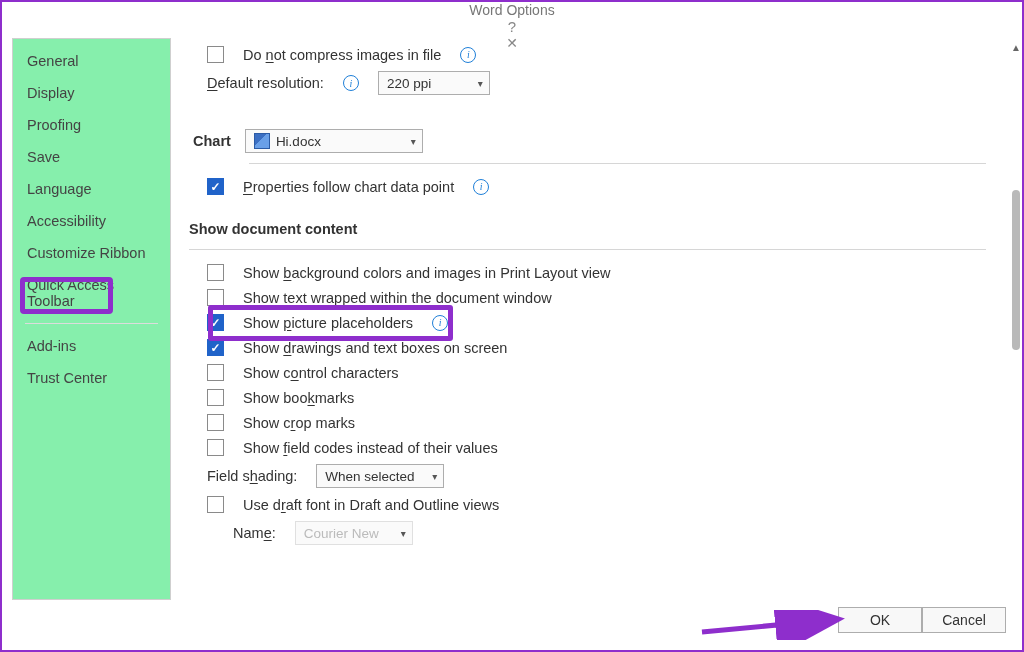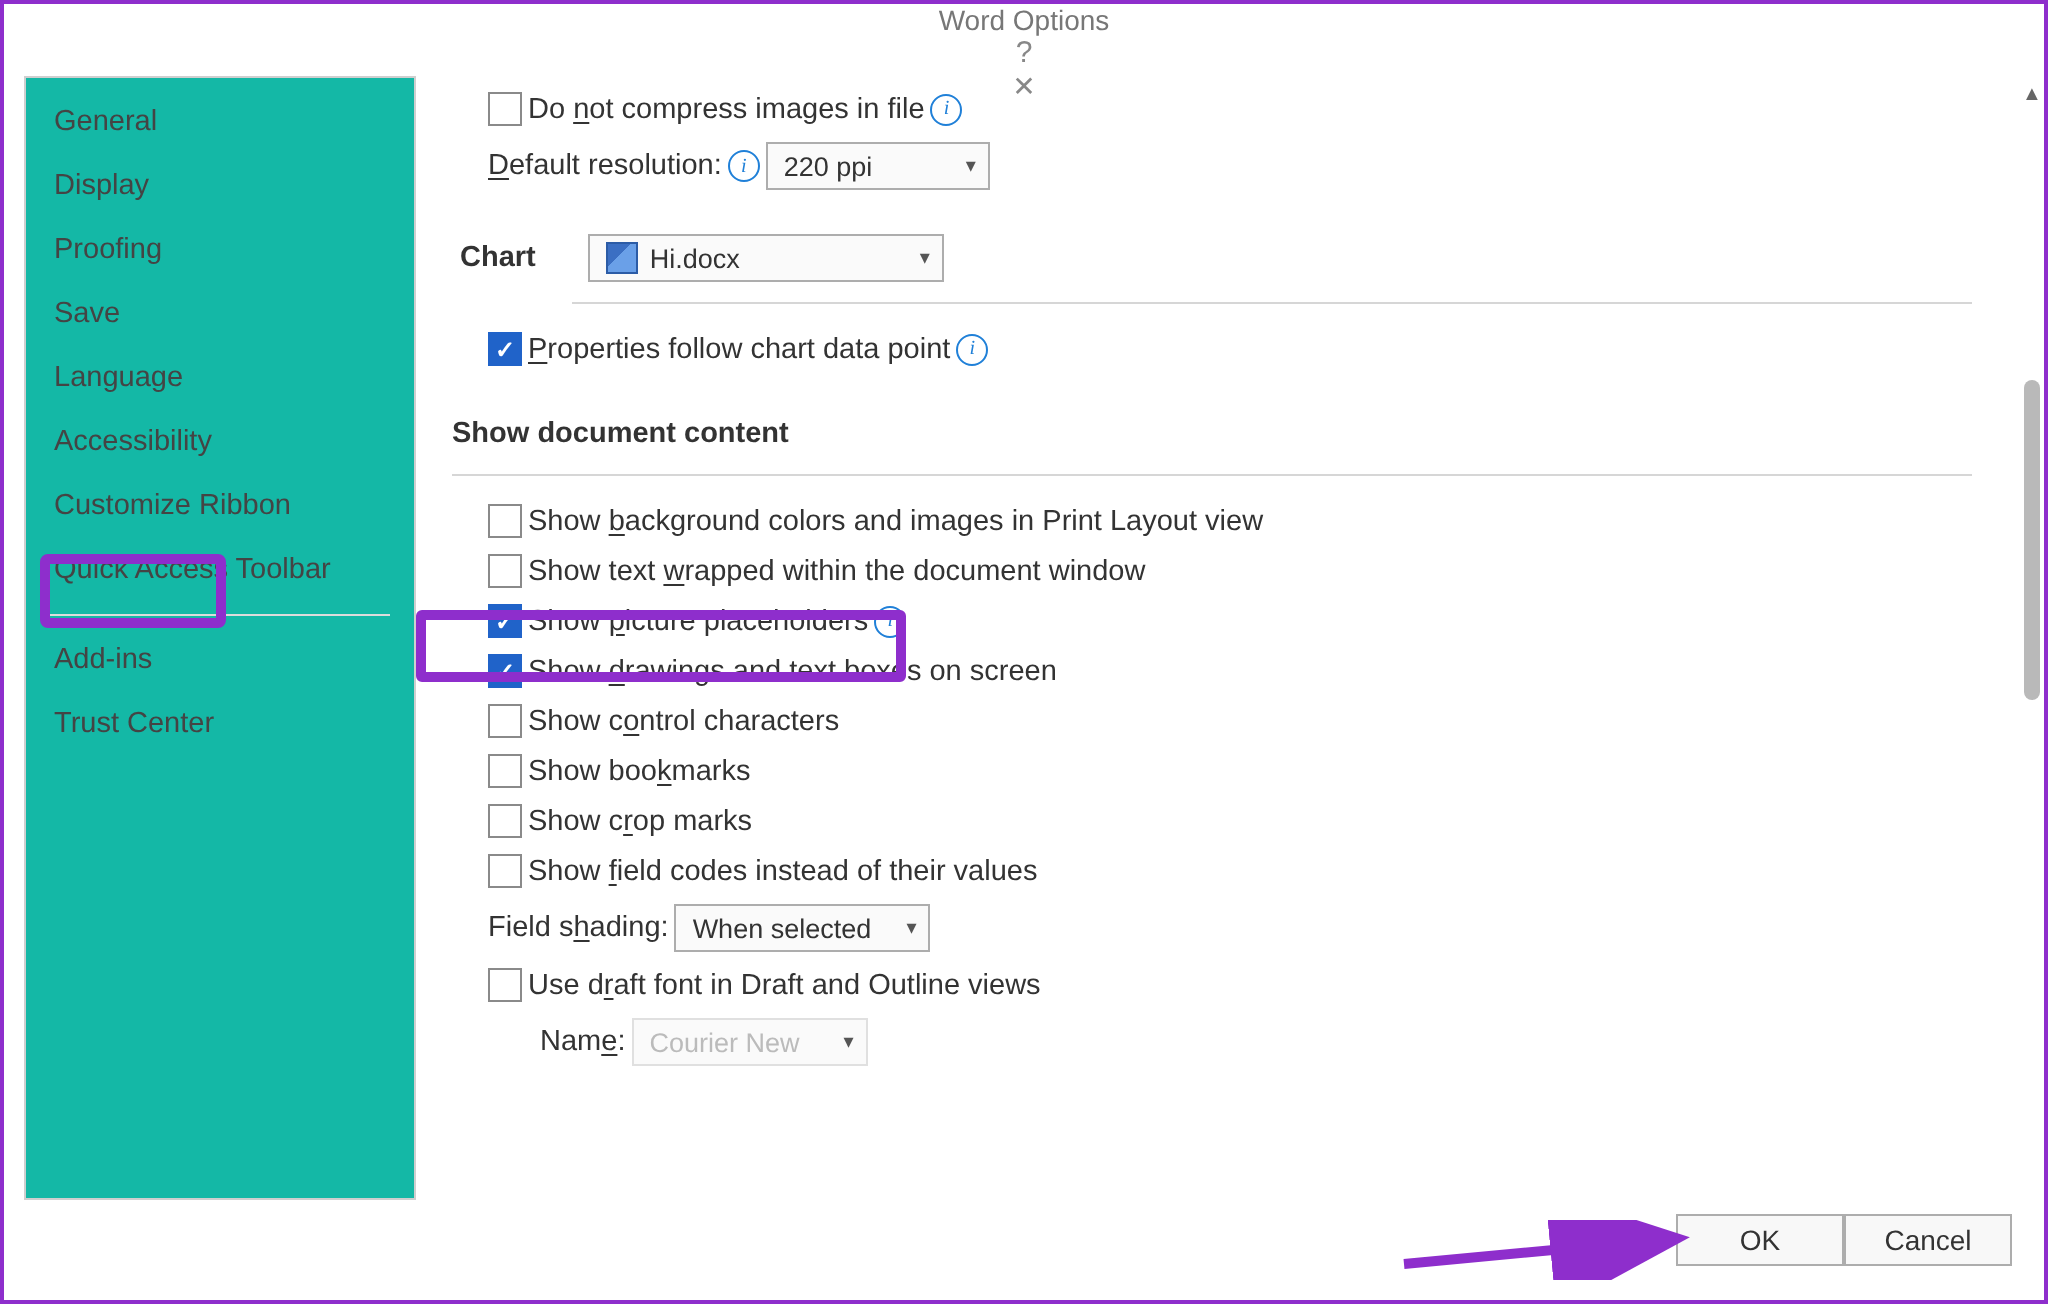--- a/index.html
+++ b/index.html
@@ -31,23 +31,23 @@
   .titlebar-btn.close { font-size: 14px; }
 
   .dialog-body {
     display: flex;
     height: 568px;
     padding: 6px 10px 0 10px;
     gap: 8px;
   }
 
   .nav {
-    width: 196px;
+    width: 159px;
     border: 1px solid #cfcfcf;
-    background: #14b8a6;
+    background: #86efac;
     padding-top: 6px;
     position: relative;
   }
   .nav-item {
     padding: 8px 14px;
     color: #444;
     cursor: default;
     position: relative;
   }
   .nav-item.selected {
@@ -82,21 +82,21 @@
     margin-top: 22px;
     margin-bottom: 12px;
   }
   .section-divider {
     border-top: 1px solid #d6d6d6;
     margin: 10px 0 10px 0;
   }
   .row {
     display: flex;
     align-items: center;
-    gap: 3px;
+    gap: 19px;
     padding: 4px 0 4px 18px;
     color: #333;
   }
   .row.indent2 { padding-left: 44px; }
   .row.disabled { color: #aaa; }
   .chk {
     width: 17px; height: 17px;
     border: 1px solid #8a8a8a;
     background: #fff;
     display: inline-flex;
@@ -226,21 +226,21 @@
 
       <div class="row">
         <span class="label"><span class="underline-first">D</span>efault resolution:</span>
         <span class="info-icon"></span>
         <span class="select" style="min-width:112px;">
           <span>220 ppi</span>
           <span class="chev">▾</span>
         </span>
       </div>
 
-      <div style="display:flex;align-items:center;gap:26px;margin-top:18px;padding-left:4px;">
+      <div style="display:flex;align-items:center;gap:14px;margin-top:30px;padding-left:4px;">
         <div class="section-heading" style="margin:0;">Chart</div>
         <span class="select" style="min-width:178px;">
           <span class="doc-icon"></span>
           <span style="margin-left:6px;">Hi.docx</span>
           <span class="chev">▾</span>
         </span>
       </div>
       <div class="section-divider" style="margin-left:60px;"></div>
 
       <div class="row">

